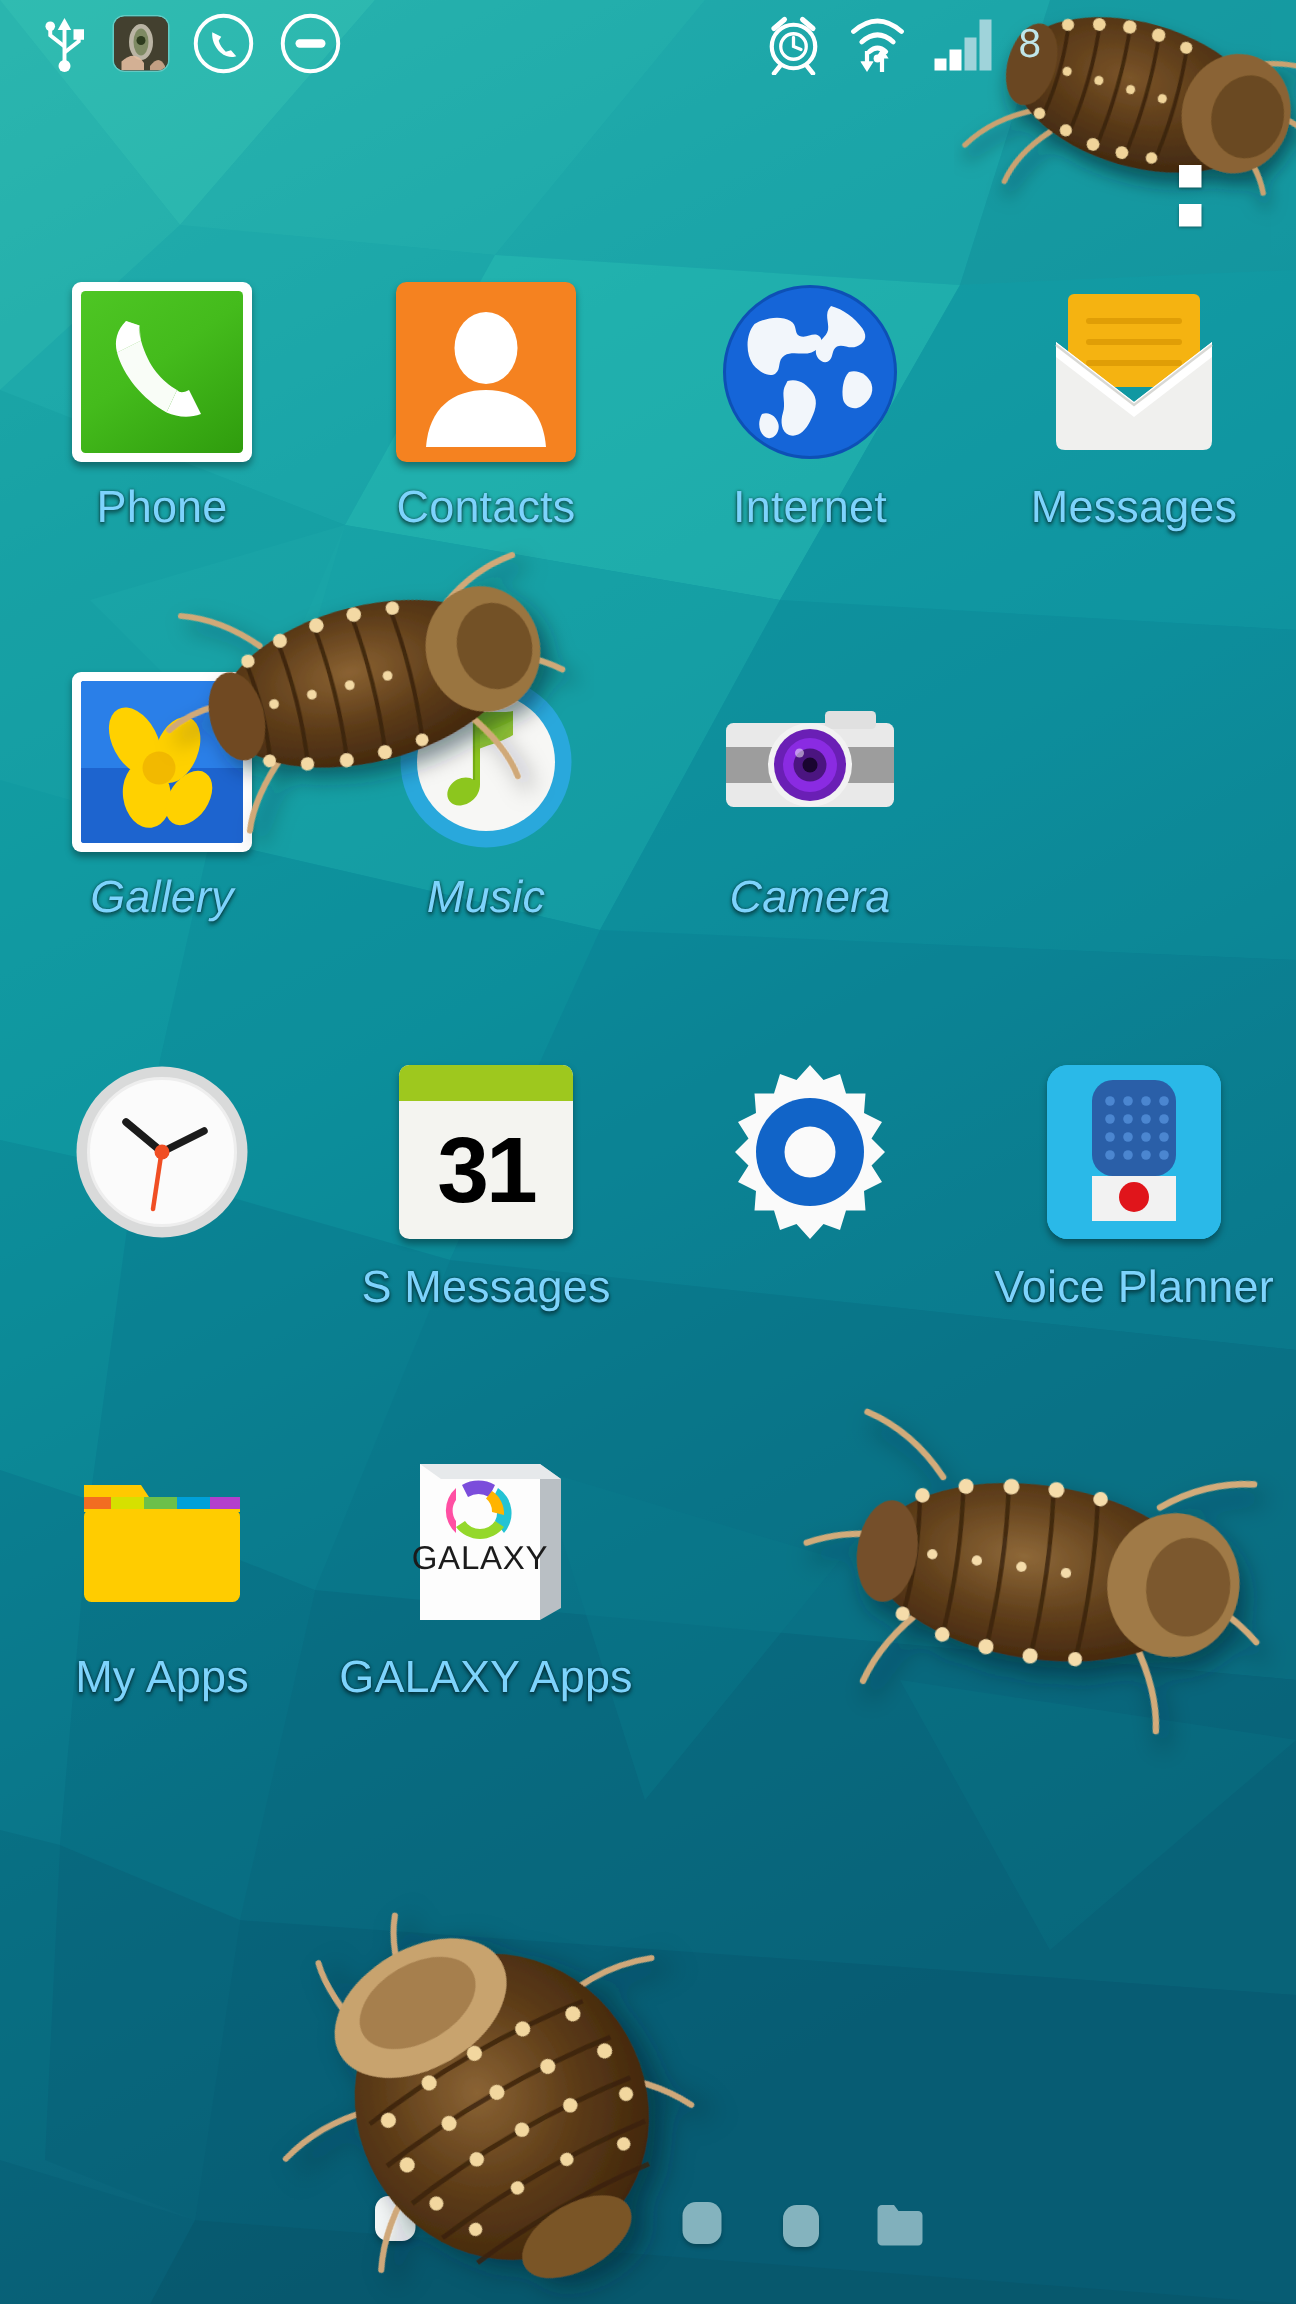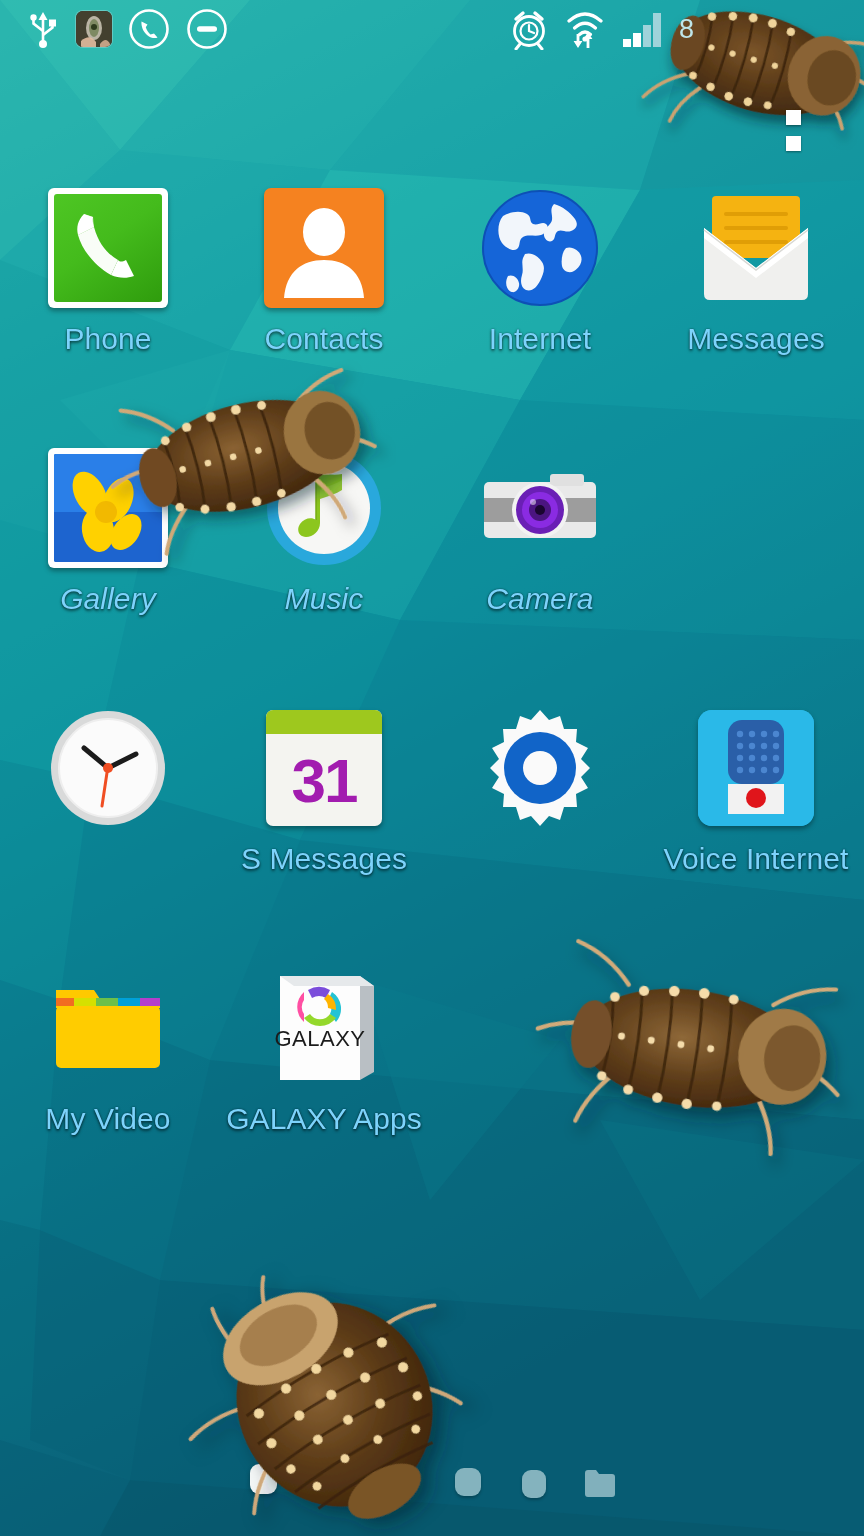--- a/index.html
+++ b/index.html
@@ -85,21 +85,21 @@
   .ic-music{ position:absolute; inset:0; }
   .ic-video{ position:absolute; inset:0; }
   .ic-clock{ position:absolute; inset:0; }
   .ic-splanner{
     position:absolute; inset:2px; background:#f4f4f0; border-radius:7px;
     overflow:hidden; box-shadow:0 3px 5px rgba(0,0,0,.35);
   }
   .ic-splanner .cal-top{ height:24px; background:#9ec81e; }
   .ic-splanner .cal-num{
     height:92px; display:flex; align-items:center; justify-content:center;
-    font-size:62px; font-weight:bold; color:#a21caf;
+    font-size:62px; font-weight:bold; color:#000000;
     font-family:"Liberation Sans", sans-serif; letter-spacing:-2px;
   }
   .ic-settings{ position:absolute; inset:0; }
   .ic-voice{
     position:absolute; inset:2px; background:#24b9e8; border-radius:14px;
     box-shadow:0 3px 5px rgba(0,0,0,.35); overflow:hidden;
   }
   .ic-myfiles{ position:absolute; inset:0; }
   .ic-galaxy{ position:absolute; inset:0; }
 
@@ -452,21 +452,21 @@
               <circle cx="42" cy="60" r="3.2"></circle>
                 <circle cx="54" cy="60" r="3.2"></circle>
               <circle cx="66" cy="60" r="3.2"></circle>
                 <circle cx="78" cy="60" r="3.2"></circle>
             </g>
             <rect x="30" y="74" width="56" height="30" fill="#f2f2f2"></rect>
             <circle cx="58" cy="88" r="10" fill="#e0151b"></circle>
           </svg>
         </div>
       </div>
-      <div class="app-label">Voice Internet</div>
+      <div class="app-label">Voice Planner</div>
     </div>
   </div>
 
   <div class="row row4">
 
     <div class="cell">
       <div class="icon-box">
         <div class="ic-myfiles">
           <svg width="120" height="120" viewBox="0 0 120 120">
             <path d="M8 22 L46 22 L54 34 L112 34 L112 40 L8 40 Z" fill="#ffc900"></path>
@@ -474,21 +474,21 @@
               <rect x="8" y="30" width="18" height="8" fill="#f26d21"></rect>
               <rect x="26" y="30" width="22" height="8" fill="#d6e000"></rect>
               <rect x="48" y="30" width="22" height="8" fill="#6cc04a"></rect>
               <rect x="70" y="30" width="22" height="8" fill="#00a0d8"></rect>
               <rect x="92" y="30" width="20" height="8" fill="#b33fcc"></rect>
             </g>
             <rect x="8" y="38" width="104" height="62" rx="5" fill="#ffcc00"></rect>
           </svg>
         </div>
       </div>
-      <div class="app-label">My Video</div>
+      <div class="app-label">My Apps</div>
     </div>
 
     <div class="cell">
       <div class="icon-box">
         <div class="ic-galaxy">
           <svg width="120" height="120" viewBox="0 0 120 120">
             <polygon points="96,8 110,18 110,104 96,112" fill="#b9bfc4"></polygon>
             <polygon points="16,8 96,8 96,112 16,112" fill="#fdfdfd"></polygon>
             <polygon points="16,8 96,8 110,18 30,18" fill="#e6e9eb"></polygon>
             <g>

